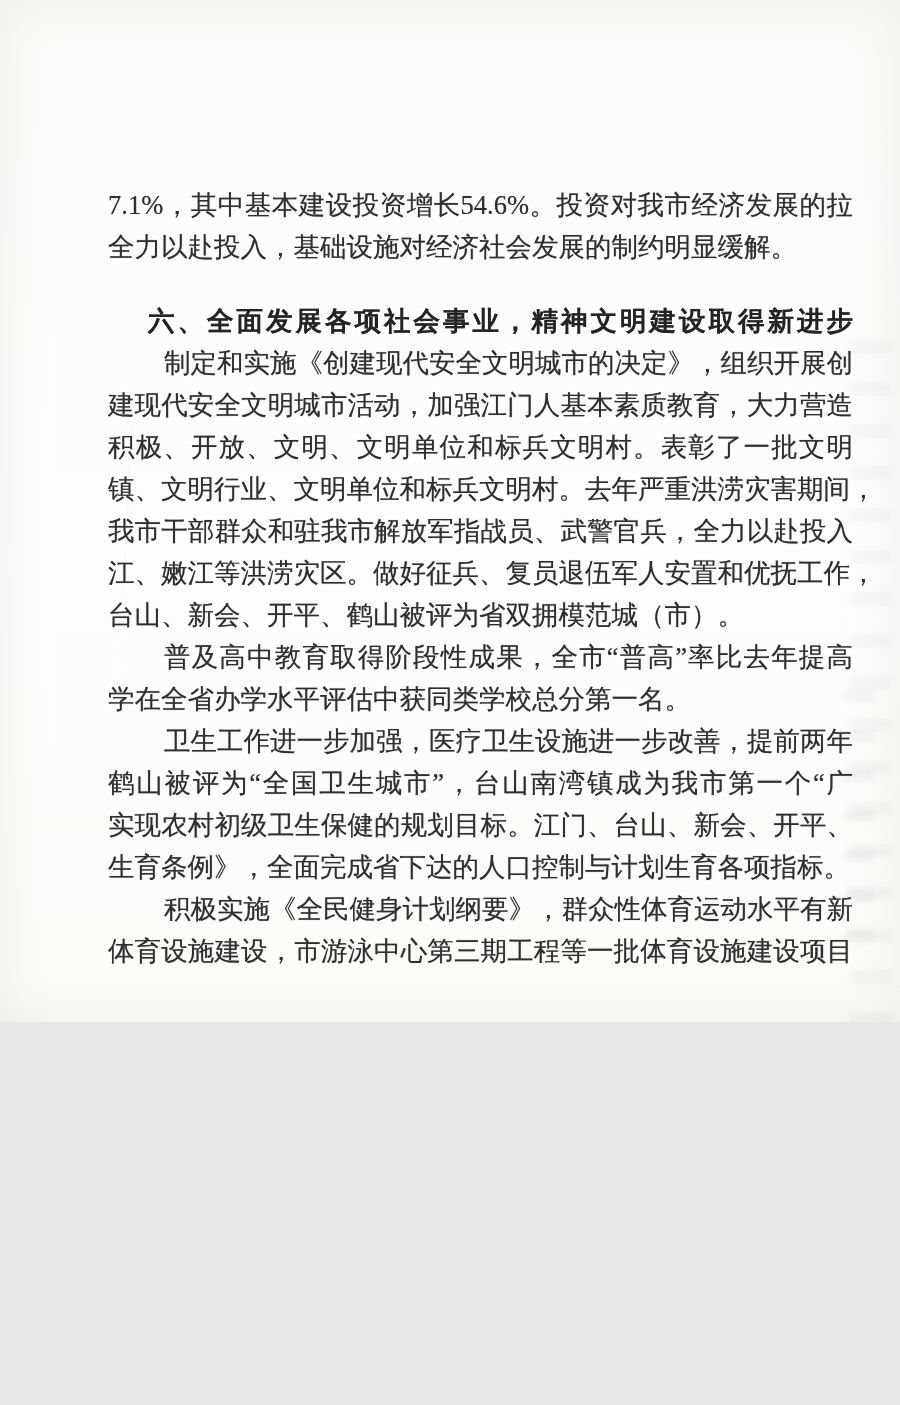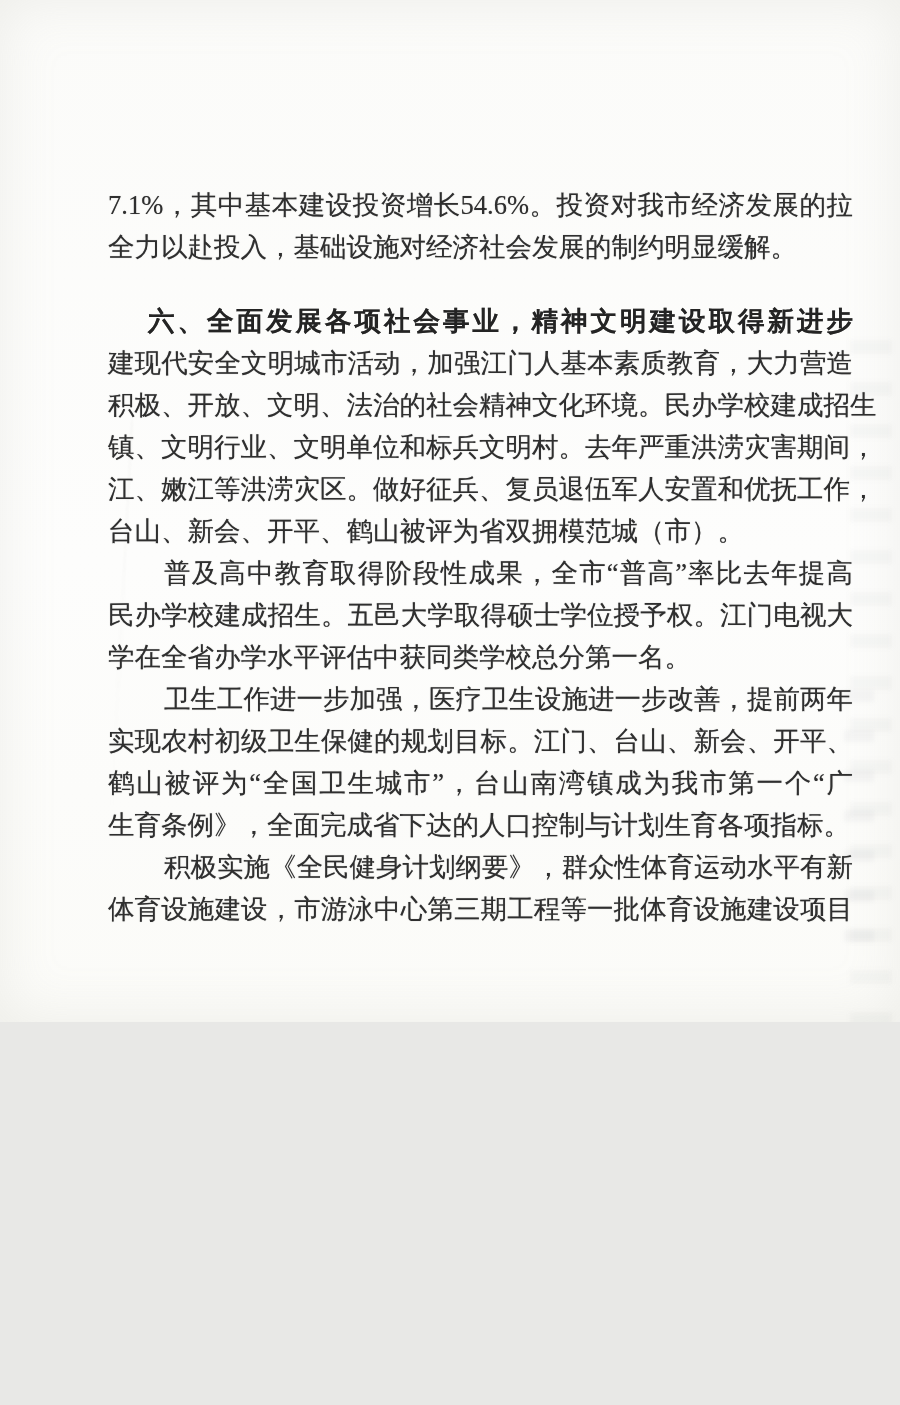--- a/index.html
+++ b/index.html
@@ -106,37 +106,38 @@
     <div class="para">
       <p class="line j">7.1%，其中基本建设投资增长54.6%。投资对我市经济发展的拉</p>
       <p class="line last">全力以赴投入，基础设施对经济社会发展的制约明显缓解。</p>
     </div>
 
     <div class="para">
       <p class="line heading j">六、全面发展各项社会事业，精神文明建设取得新进步</p>
     </div>
 
     <div class="para">
+      <p class="line indent j">制定和实施《创建现代安全文明城市的决定》，组织开展创</p>
       <p class="line j">建现代安全文明城市活动，加强江门人基本素质教育，大力营造</p>
-      <p class="line j">积极、开放、文明、法治的社会精神文化环境。民办学校建成招生</p>
+      <p class="line j">积极、开放、文明、文明单位和标兵文明村。表彰了一批文明</p>
       <p class="line j">镇、文明行业、文明单位和标兵文明村。去年严重洪涝灾害期间，</p>
+      <p class="line j">我市干部群众和驻我市解放军指战员、武警官兵，全力以赴投入</p>
       <p class="line j">江、嫩江等洪涝灾区。做好征兵、复员退伍军人安置和优抚工作，</p>
       <p class="line last">台山、新会、开平、鹤山被评为省双拥模范城（市）。</p>
     </div>
 
     <div class="para">
       <p class="line indent j">普及高中教育取得阶段性成果，全市“普高”率比去年提高</p>
-      <p class="line j">民办学校建成招生。五邑大学取得硕士学位授予权。江门电视大</p>
       <p class="line last">学在全省办学水平评估中获同类学校总分第一名。</p>
     </div>
 
     <div class="para">
       <p class="line indent j">卫生工作进一步加强，医疗卫生设施进一步改善，提前两年</p>
+      <p class="line j">鹤山被评为“全国卫生城市”，台山南湾镇成为我市第一个“广</p>
       <p class="line j">实现农村初级卫生保健的规划目标。江门、台山、新会、开平、</p>
-      <p class="line j">鹤山被评为“全国卫生城市”，台山南湾镇成为我市第一个“广</p>
       <p class="line last">生育条例》，全面完成省下达的人口控制与计划生育各项指标。</p>
     </div>
 
     <div class="para">
       <p class="line indent j">积极实施《全民健身计划纲要》，群众性体育运动水平有新</p>
       <p class="line j">体育设施建设，市游泳中心第三期工程等一批体育设施建设项目</p>
     </div>
 
   </div>
 

